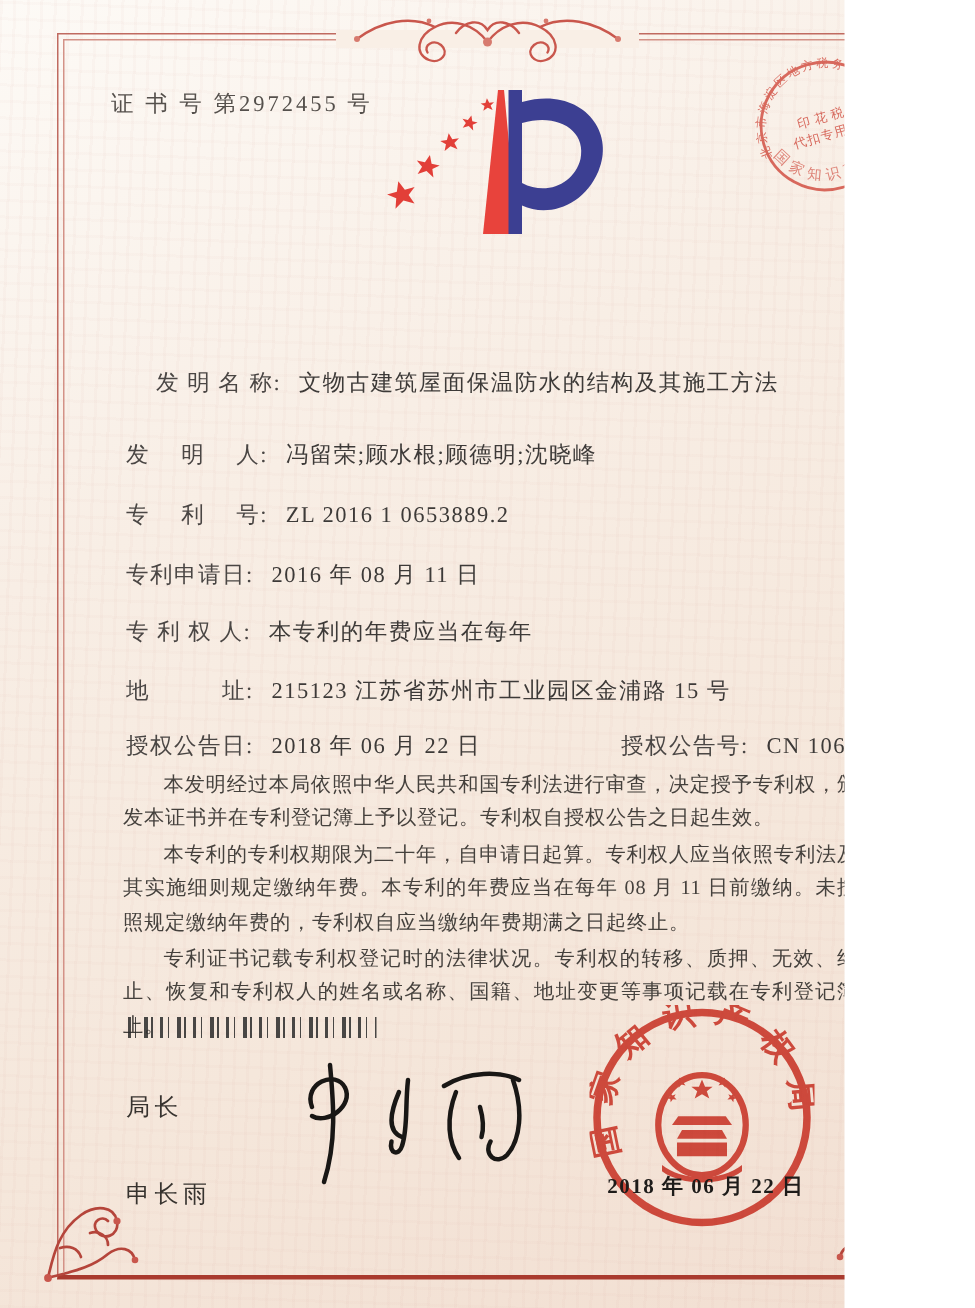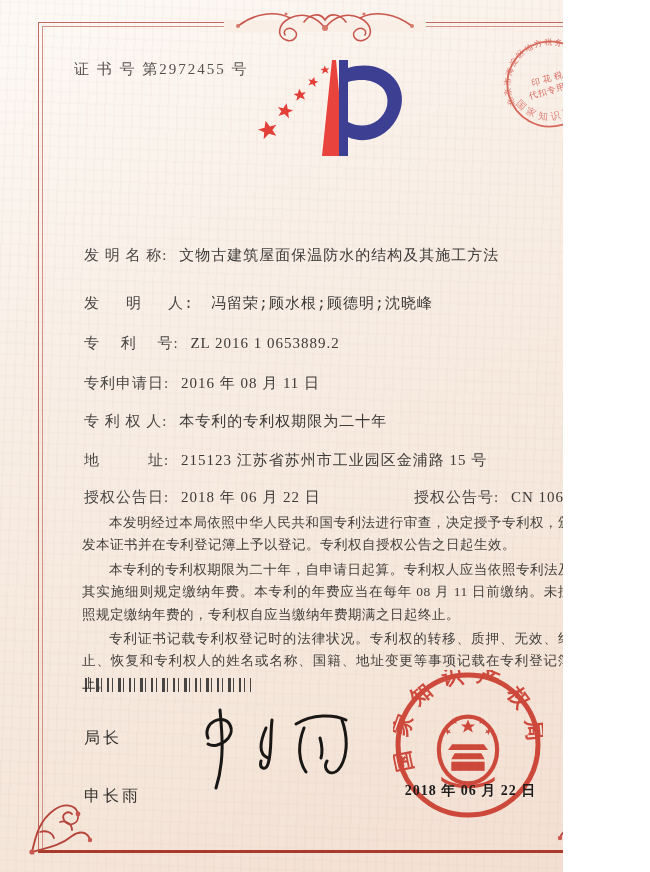--- a/index.html
+++ b/index.html
@@ -22,21 +22,21 @@
   .corner-bl{left:26px;top:786px;}
   .corner-br{left:552px;top:784px;transform:scaleX(-1);}
   .cert-no{position:absolute;left:74px;top:60px;font-size:15px;letter-spacing:2px;color:#55504c;}
   .logo{position:absolute;left:248px;top:56px;width:166px;height:104px;}
   .title{position:absolute;left:0;top:158px;width:650px;text-align:center;
     font-size:35px;font-weight:600;letter-spacing:26px;text-indent:26px;color:#2e2c2a;}
   .fields{position:absolute;left:84px;top:0;width:500px;font-size:15px;color:#454240;}
   .frow{position:absolute;white-space:nowrap;}
   .flabel{color:#4a4644;letter-spacing:1px;}
   .fvalue{margin-left:8px;letter-spacing:1px;color:#3d3a38;}
-  .r1{top:246px;} .r2{top:294px;font-family:Liberation Mono, monospace;} .r3{top:334px;} .r4{top:374px;}
+  .r1{top:246px;margin-left:20px;} .r2{top:294px;} .r3{top:334px;} .r4{top:374px;}
   .r5{top:412px;} .r6{top:451px;} .r7{top:488px;} .r7b{left:330px;top:488px;}
   .body-text{position:absolute;left:80px;top:510px;width:494px;font-size:13.5px;
     line-height:22.4px;color:#45413d;letter-spacing:.5px;text-align:justify;}
   .body-text p{margin:2px;text-indent:2em;}
   .barcode{position:absolute;left:85px;top:678px;width:166px;height:14px;
     background:
      repeating-linear-gradient(90deg,#2a2a2a 0 2px,transparent 2px 5px,#2a2a2a 5px 6px,transparent 6px 11px,#2a2a2a 11px 14px,transparent 14px 16px,#2a2a2a 16px 17px,transparent 17px 22px);
     opacity:.85;}
   .signer{position:absolute;left:84px;font-size:16px;letter-spacing:3px;color:#37332f;}
   .signer-title{top:728px;} .signer-name{top:756px;margin-top:30px;}
@@ -129,21 +129,21 @@
     <div class="frow r3">
       <span class="flabel">专　 利　 号:</span>
       <span class="fvalue">ZL 2016 1 0653889.2</span>
     </div>
     <div class="frow r4">
       <span class="flabel">专利申请日:</span>
       <span class="fvalue">2016 年 08 月 11 日</span>
     </div>
     <div class="frow r5">
       <span class="flabel">专 利 权 人:</span>
-      <span class="fvalue">本专利的专利权期限为二十年</span>
+      <span class="fvalue">本专利的年费应当在每年</span>
     </div>
     <div class="frow r6">
       <span class="flabel">地　　　址:</span>
       <span class="fvalue">215123 江苏省苏州市工业园区金浦路 15 号</span>
     </div>
     <div class="frow r7">
       <span class="flabel">授权公告日:</span>
       <span class="fvalue">2018 年 06 月 22 日</span>
     </div>
     <div class="frow r7b">

